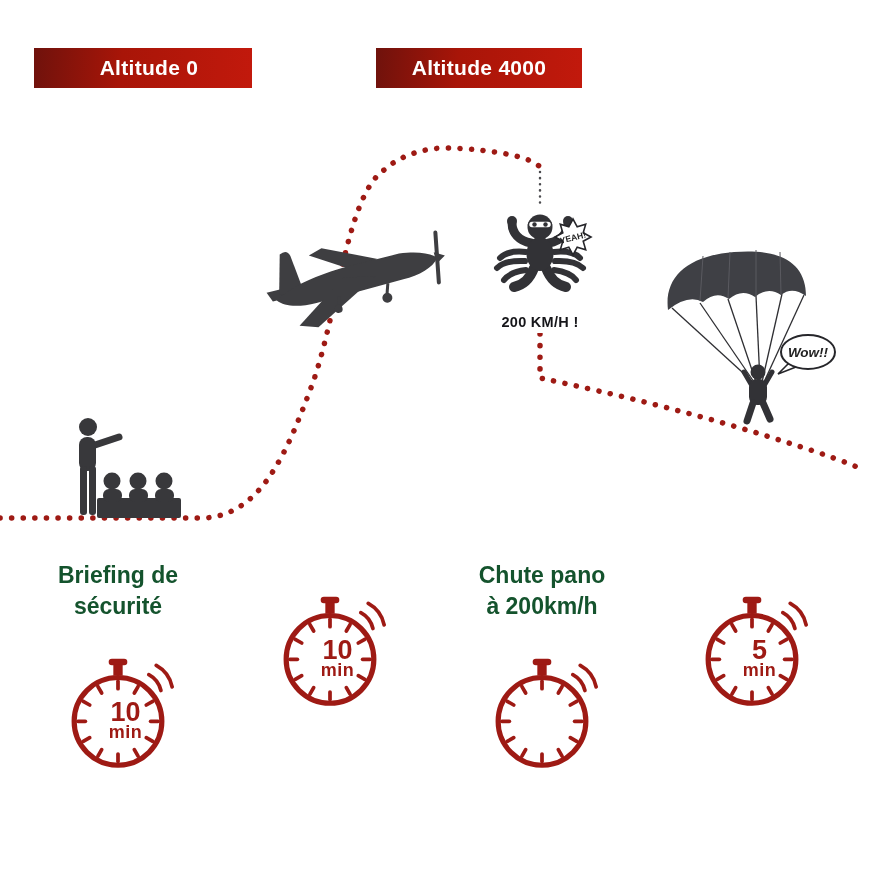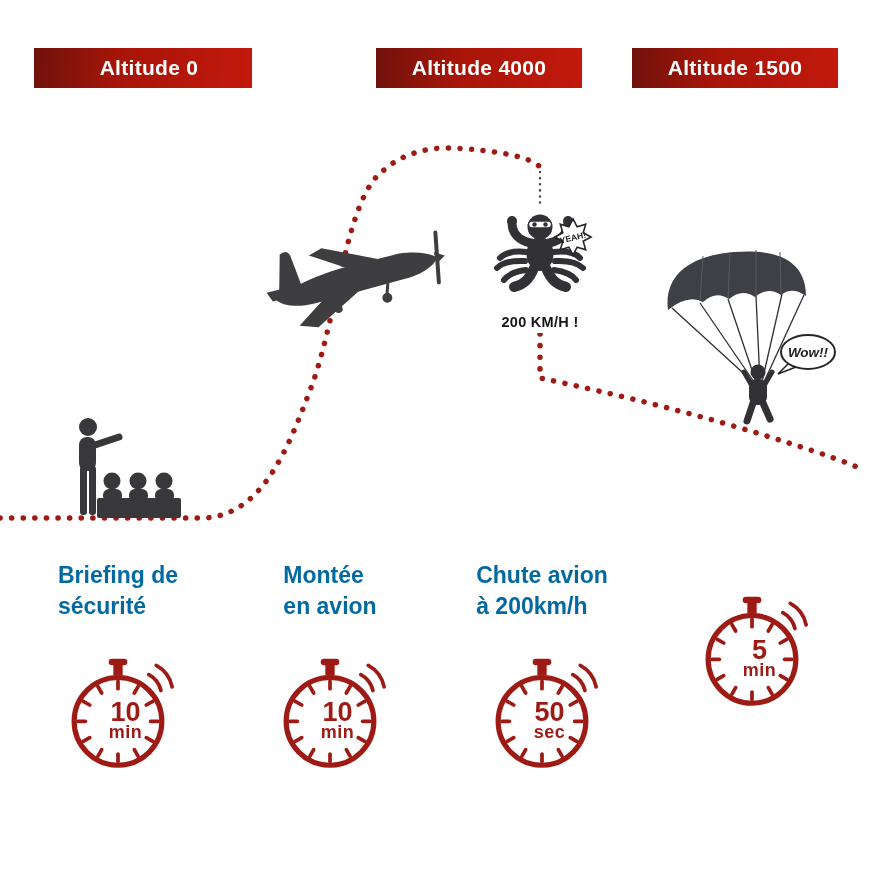--- a/index.html
+++ b/index.html
@@ -13,22 +13,22 @@
          background:linear-gradient(95deg,#6f120c 0%,#a81508 40%,#c2190c 100%);}
   .badge-1{left:34px;padding-left:12px;}
   .badge-2{left:332px;margin-left:44px;}
   .badge-3{left:632px;}
 
   .step{position:absolute;top:560px;width:240px;display:flex;flex-direction:column;align-items:center;}
   .step-1{left:-2px;}
   .step-2{left:210px;}
   .step-3{left:422px;}
   .step-4{left:632px;}
-  .step-label{white-space:pre-line;text-align:left;font-size:23px;font-weight:700;
-              color:#0369a1;line-height:1.35;}
+  .step-label{white-space:pre-line;text-align:center;font-size:23px;font-weight:700;
+              color:#14532d;line-height:1.35;}
 
   .watch{position:relative;width:112px;height:120px;margin-top:30px;}
   .watch svg{position:absolute;left:0;top:0;width:100%;height:100%;}
   .watch-text{position:absolute;left:15px;right:0;top:47px;text-align:center;color:#9e1a14;pointer-events:none;}
   .watch-value{display:block;font-size:27px;font-weight:700;line-height:26px;}
   .watch-unit{display:block;font-size:18px;font-weight:700;line-height:15px;letter-spacing:.5px;}
 </style>
 </head>
 <body>
 
@@ -159,61 +159,54 @@
 
     <g>
       <path d="M790,362 L778,374 L796,367 Z" fill="#fff" stroke="#26262a" stroke-width="1.6"></path>
       <ellipse cx="808" cy="352" rx="27" ry="17" fill="#fff" stroke="#26262a" stroke-width="2"></ellipse>
       <text x="808" y="357" text-anchor="middle" font-size="13.5" font-weight="700" font-style="italic" fill="#222">Wow!!</text>
     </g>
   </svg>
 
   <div class="badge badge-1">Altitude 0</div>
   <div class="badge badge-2">Altitude 4000</div>
-  <div class="badge badge-3">Altitude 1500</div>
 
   <div class="step step-1">
     <div class="step-label">Briefing de
 sécurité</div>
     <div class="watch">
       <svg viewBox="0 0 120 128">
           <use href="#stopwatch"></use>
         </svg>
       <div class="watch-text">
         <span class="watch-value">10</span>
         <span class="watch-unit">min</span>
       </div>
     </div>
   </div>
 
   <div class="step step-2">
-    <div class="step-label">Montée
-en avion</div>
     <div class="watch">
       <svg viewBox="0 0 120 128">
           <use href="#stopwatch"></use>
         </svg>
       <div class="watch-text">
         <span class="watch-value">10</span>
         <span class="watch-unit">min</span>
       </div>
     </div>
   </div>
 
   <div class="step step-3">
-    <div class="step-label">Chute avion
+    <div class="step-label">Chute pano
 à 200km/h</div>
     <div class="watch">
       <svg viewBox="0 0 120 128">
           <use href="#stopwatch"></use>
         </svg>
-      <div class="watch-text">
-        <span class="watch-value">50</span>
-        <span class="watch-unit">sec</span>
-      </div>
     </div>
   </div>
 
   <div class="step step-4">
     <div class="watch">
       <svg viewBox="0 0 120 128">
           <use href="#stopwatch"></use>
         </svg>
       <div class="watch-text">
         <span class="watch-value">5</span>

